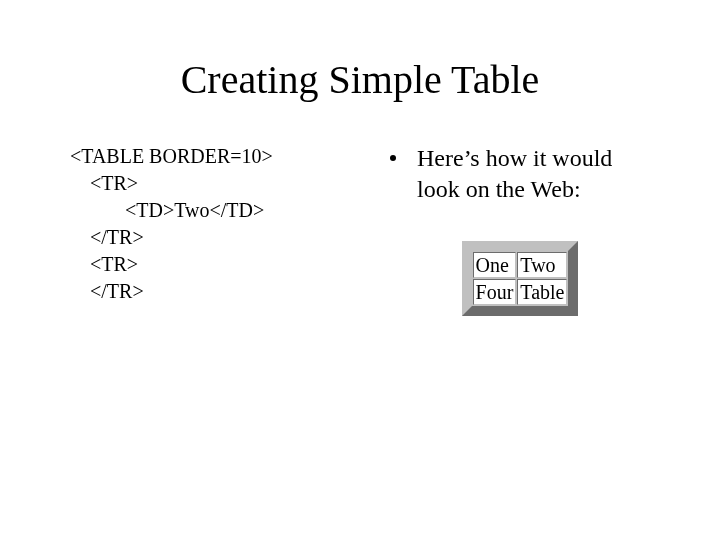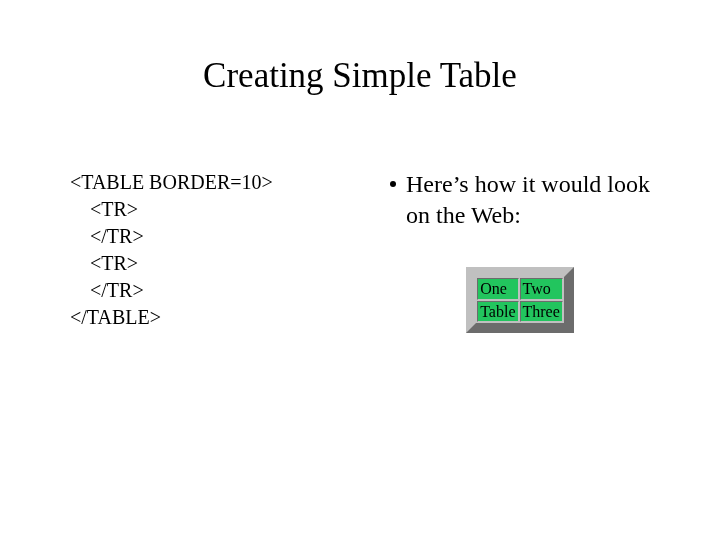--- a/index.html
+++ b/index.html
@@ -5,46 +5,45 @@
     * { margin: 0; padding: 0; box-sizing: border-box; }
     body {
       width: 720px;
       height: 540px;
       background: #fff;
       font-family: "Times New Roman", Times, serif;
       color: #000;
       position: relative;
     }
     .slide-title {
-      font-size: 35px;
+      font-size: 40px;
       font-weight: normal;
       text-align: center;
       padding-top: 56px;
       padding-bottom: 40px;
     }
     .columns {
       display: flex;
       padding: 0 70px;
-      margin-top: 33px;
     }
     .left-col {
       flex: 0 0 300px;
       font-size: 20px;
       line-height: 1.35;
     }
     .code-line { white-space: pre; }
     .right-col {
       flex: 1;
       padding-left: 20px;
       font-size: 24px;
     }
     .bullet-line {
       display: flex;
       align-items: flex-start;
-      gap: 10px;
+      gap: 21px;
       line-height: 1.3;
     }
     .bullet-dot {
       display: inline-block;
       width: 6px;
       min-width: 6px;
       height: 6px;
       background: #000;
       border-radius: 50%;
       margin-top: 12px;
@@ -55,57 +54,57 @@
       justify-content: center;
     }
     .example-table {
       border: 10px outset #c0c0c0;
       background: #c0c0c0;
       border-collapse: separate;
       border-spacing: 1px;
     }
     .example-table td {
       border: 1px inset #c0c0c0;
-      background: #22c55e;
-      font-size: 16px;
+      background: #ffffff;
+      font-size: 20px;
       padding: 0 2px;
       line-height: 1.2;
     }
   </style>
 </head>
 <body>
 
 <h1 class="slide-title">Creating Simple Table</h1>
 
 <div class="columns">
 
   <div class="left-col">
     <div class="code-line">&lt;TABLE BORDER=10&gt;</div>
     <div class="code-line">    &lt;TR&gt;</div>
+    <div class="code-line">           &lt;TD&gt;Two&lt;/TD&gt;</div>
     <div class="code-line">    &lt;/TR&gt;</div>
     <div class="code-line">    &lt;TR&gt;</div>
     <div class="code-line">    &lt;/TR&gt;</div>
-    <div class="code-line">&lt;/TABLE&gt;</div>
   </div>
 
   <div class="right-col">
     <div class="bullet-line">
       <span class="bullet-dot"></span>
       <span>Here’s how it would look on the Web:</span>
     </div>
 
     <div class="example-table-wrap">
       <table class="example-table">
         <tbody>
             <tr>
           <td>One</td>
           <td>Two</td>
         </tr>
         <tr>
+          <td>Four</td>
           <td>Table</td>
-          <td>Three</td>
         </tr>
       </tbody>
         </table>
     </div>
   </div>
 
 </div>
 
 </body></html>

